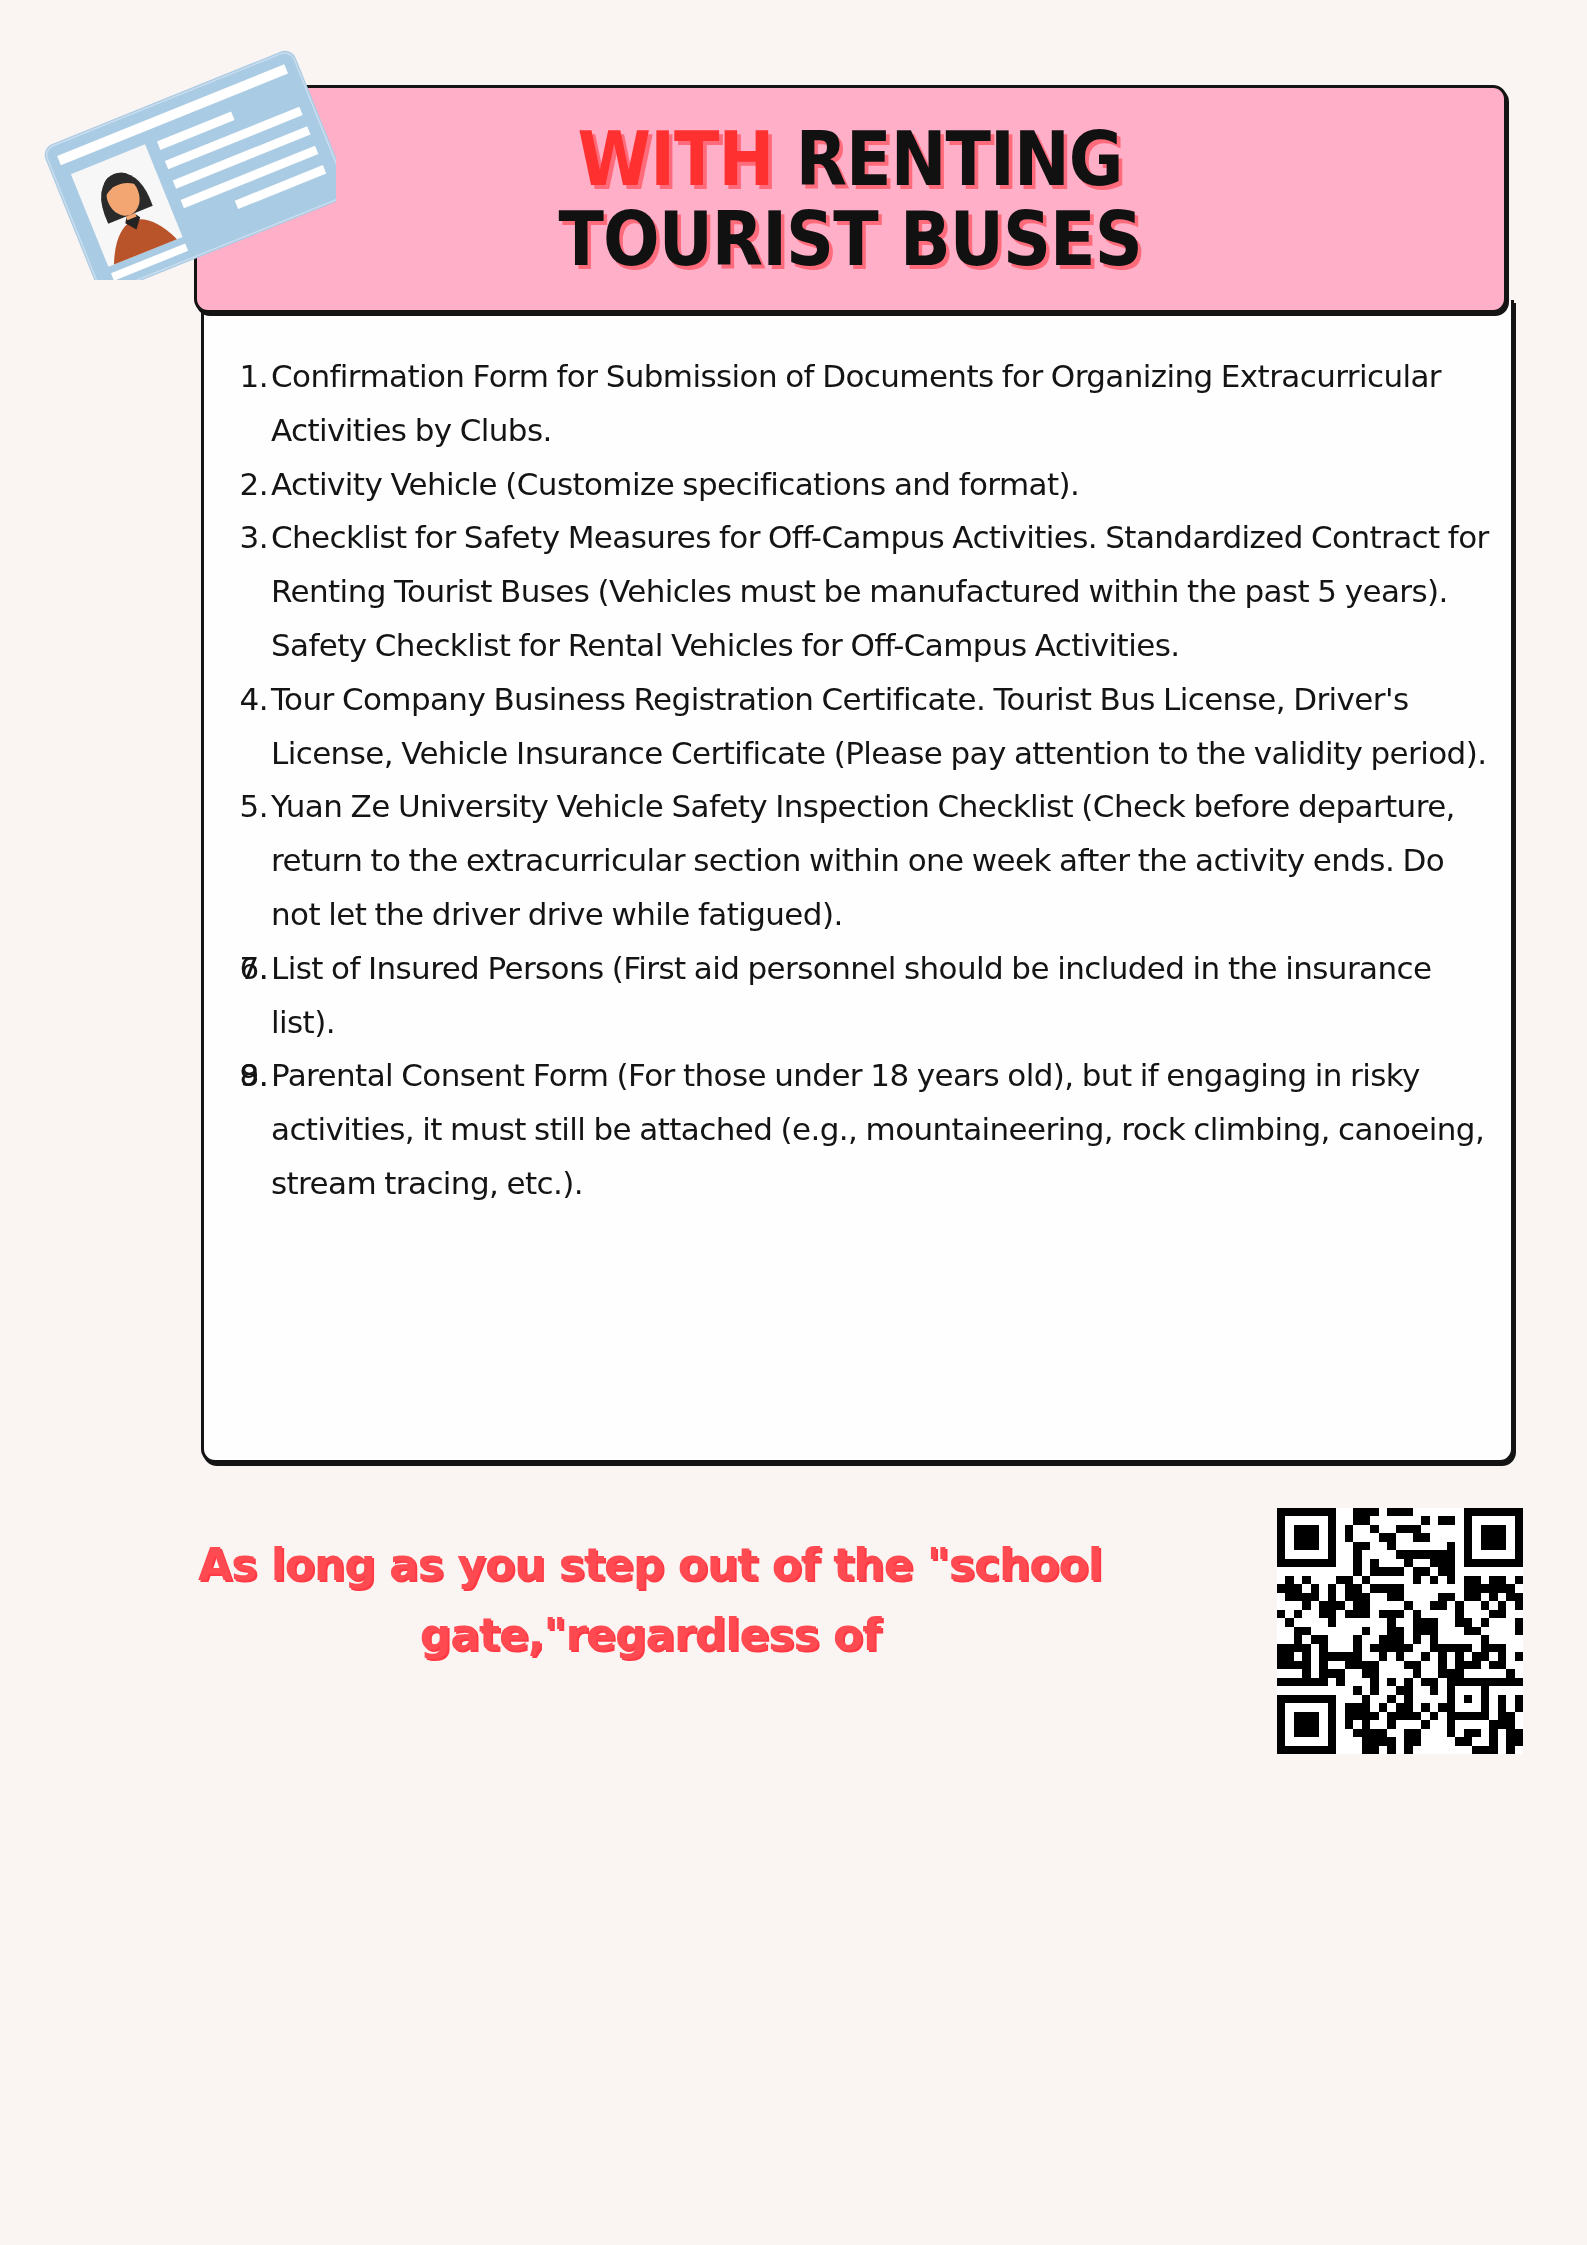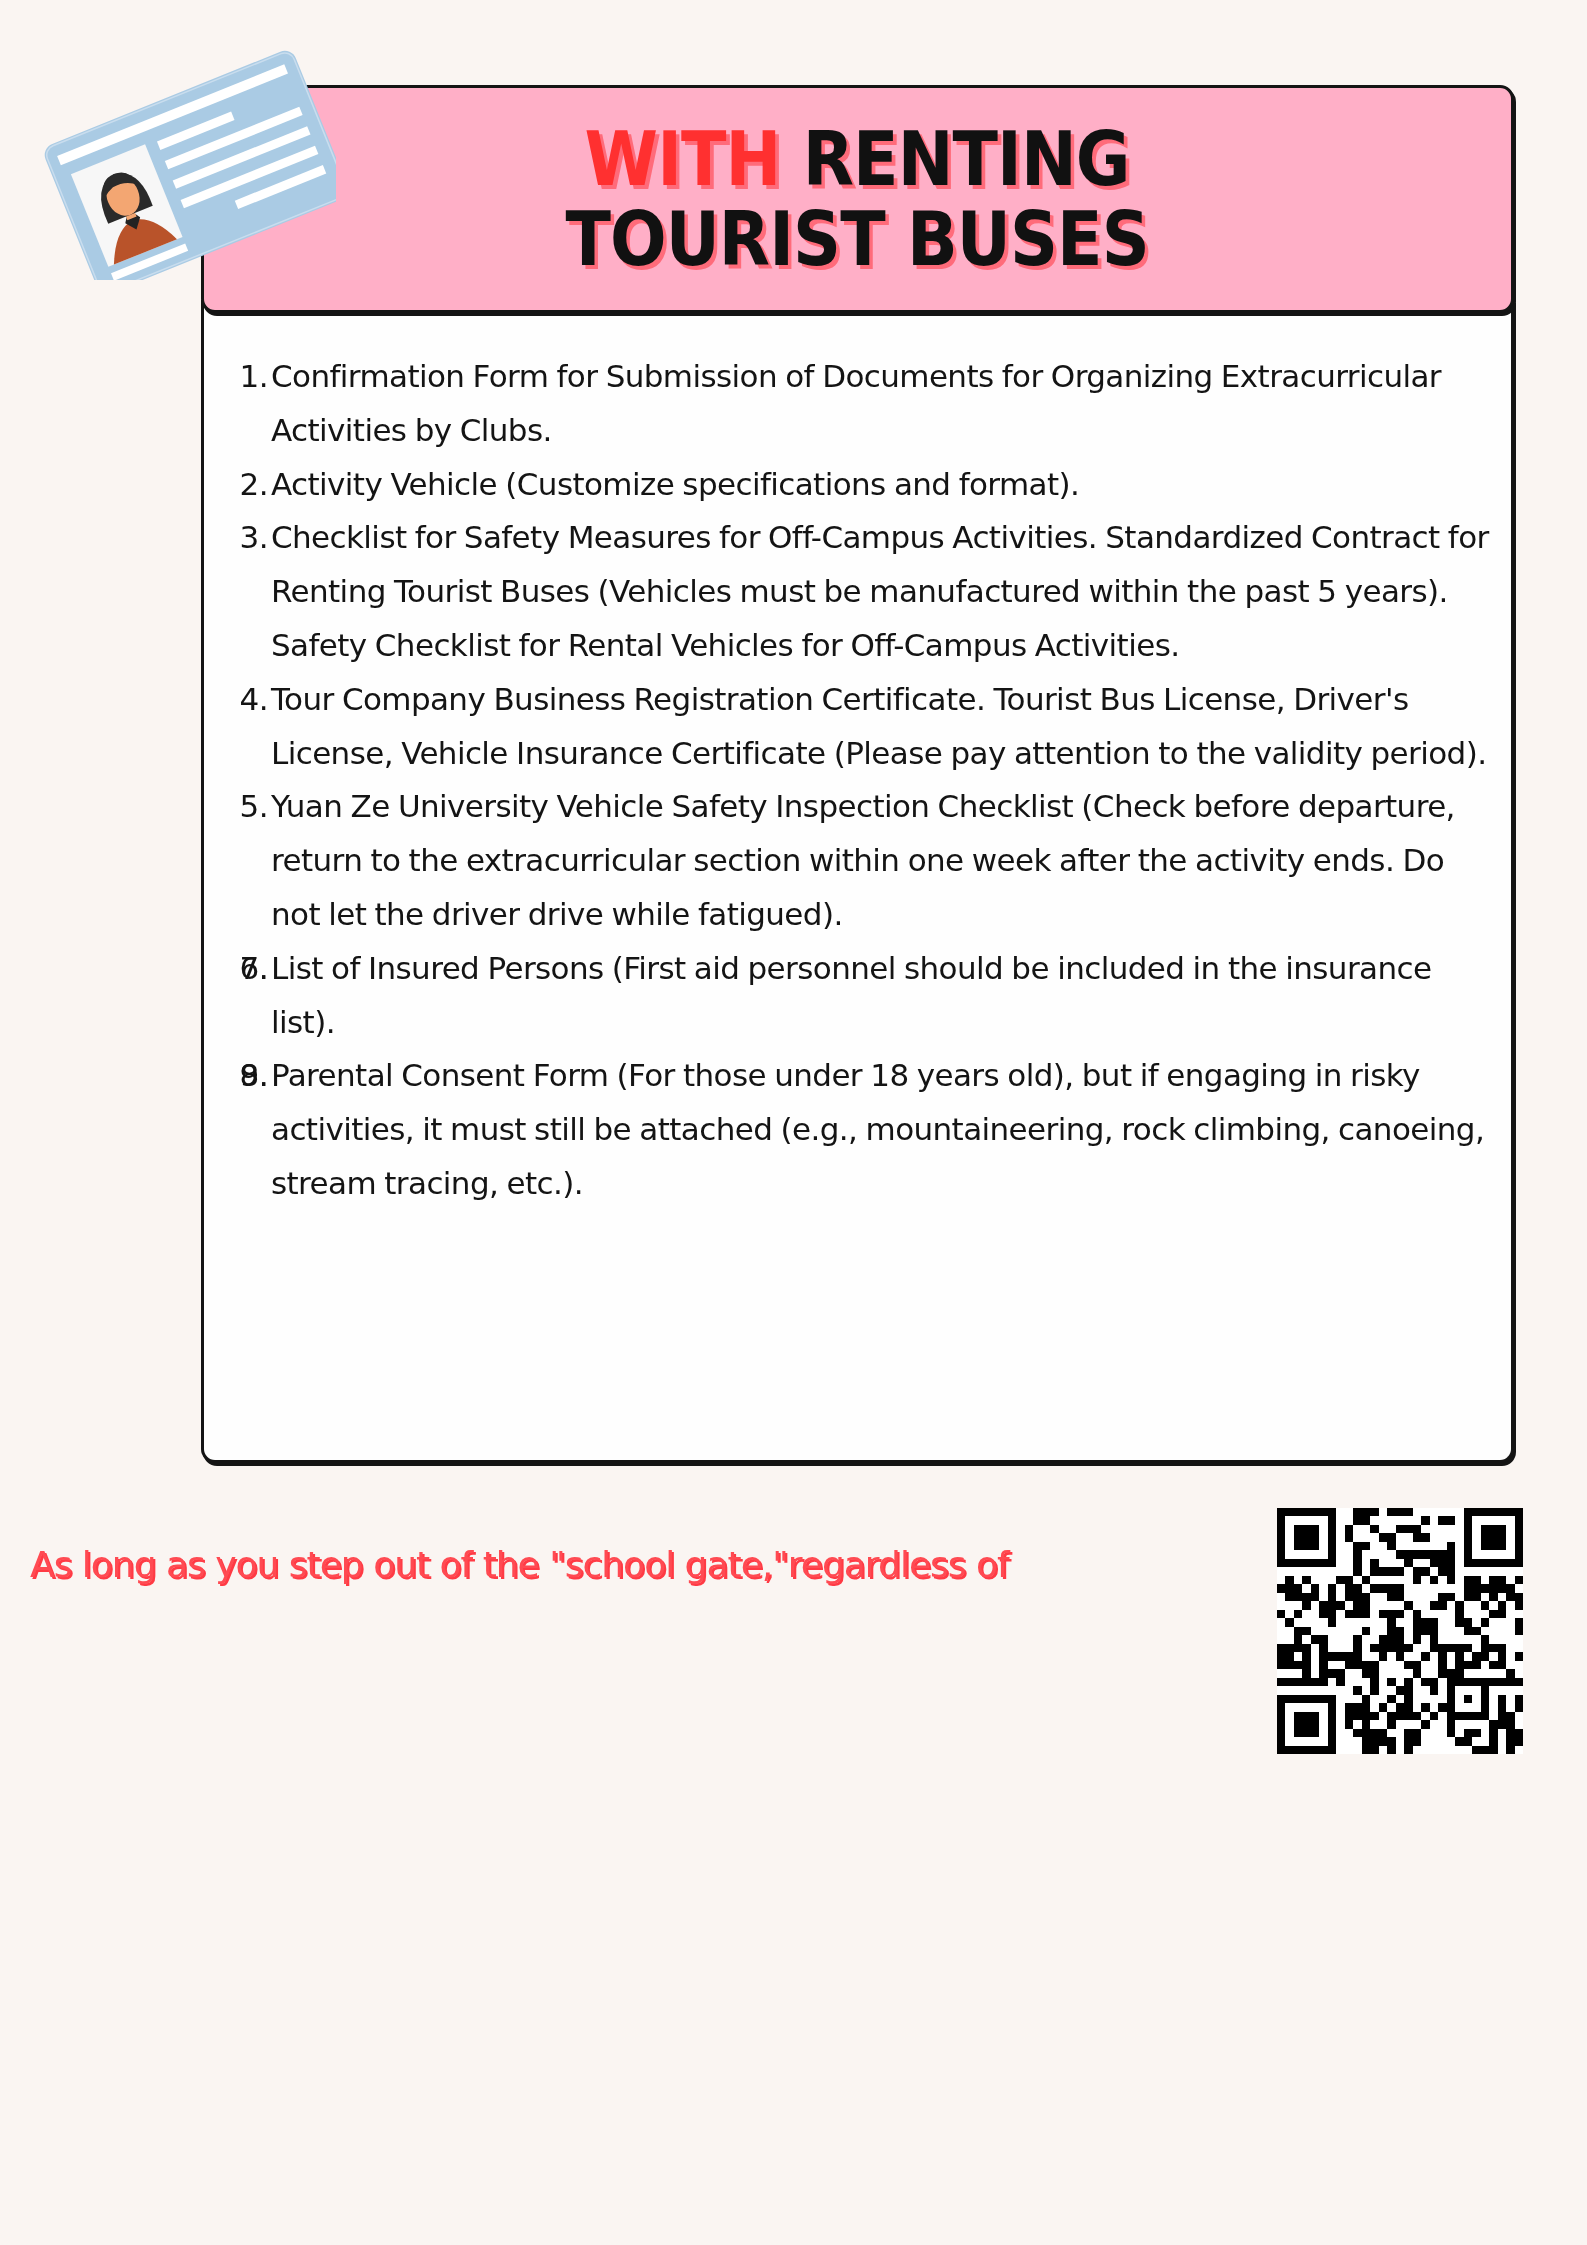--- a/index.html
+++ b/index.html
@@ -9,21 +9,21 @@
       background: #faf5f2;
       position: relative;
       overflow: hidden;
       font-family: "Liberation Sans", sans-serif;
     }
     .page { position: absolute; inset: 0; }
 
     
     .header-box {
       position: absolute;
-      left: 201px;
+      left: 194px;
       top: 85px;
       width: 1313px;
       height: 228px;
       background: #ffafc7;
       border: 3px solid #141414;
       border-radius: 14px;
       box-sizing: border-box;
       box-shadow: 2px 3px 0 #141414;
       z-index: 2;
       display: flex;
@@ -95,29 +95,31 @@
       height: 240px;
       z-index: 3;
     }
 
     
     .footer-note {
       position: absolute;
       left: 30px;
       top: 1530px;
       width: 1240px;
+      text-align: center;
       font-family: "DejaVu Sans", sans-serif;
-      font-size: 36px;
+      font-size: 44px;
       line-height: 70px;
       color: #ffffff;
       -webkit-text-stroke: 2px #ff3a44;
       paint-order: stroke fill;
       text-shadow: 2px 2px 0 #ff3a44;
       letter-spacing: -1px;
       margin: 0;
+      font-weight: bold;
     }
     .footer-note .inner {
       color: #ff4a52;
       -webkit-text-stroke: 0;
     }
 
     
     .qr-code {
       position: absolute;
       left: 1277px;

